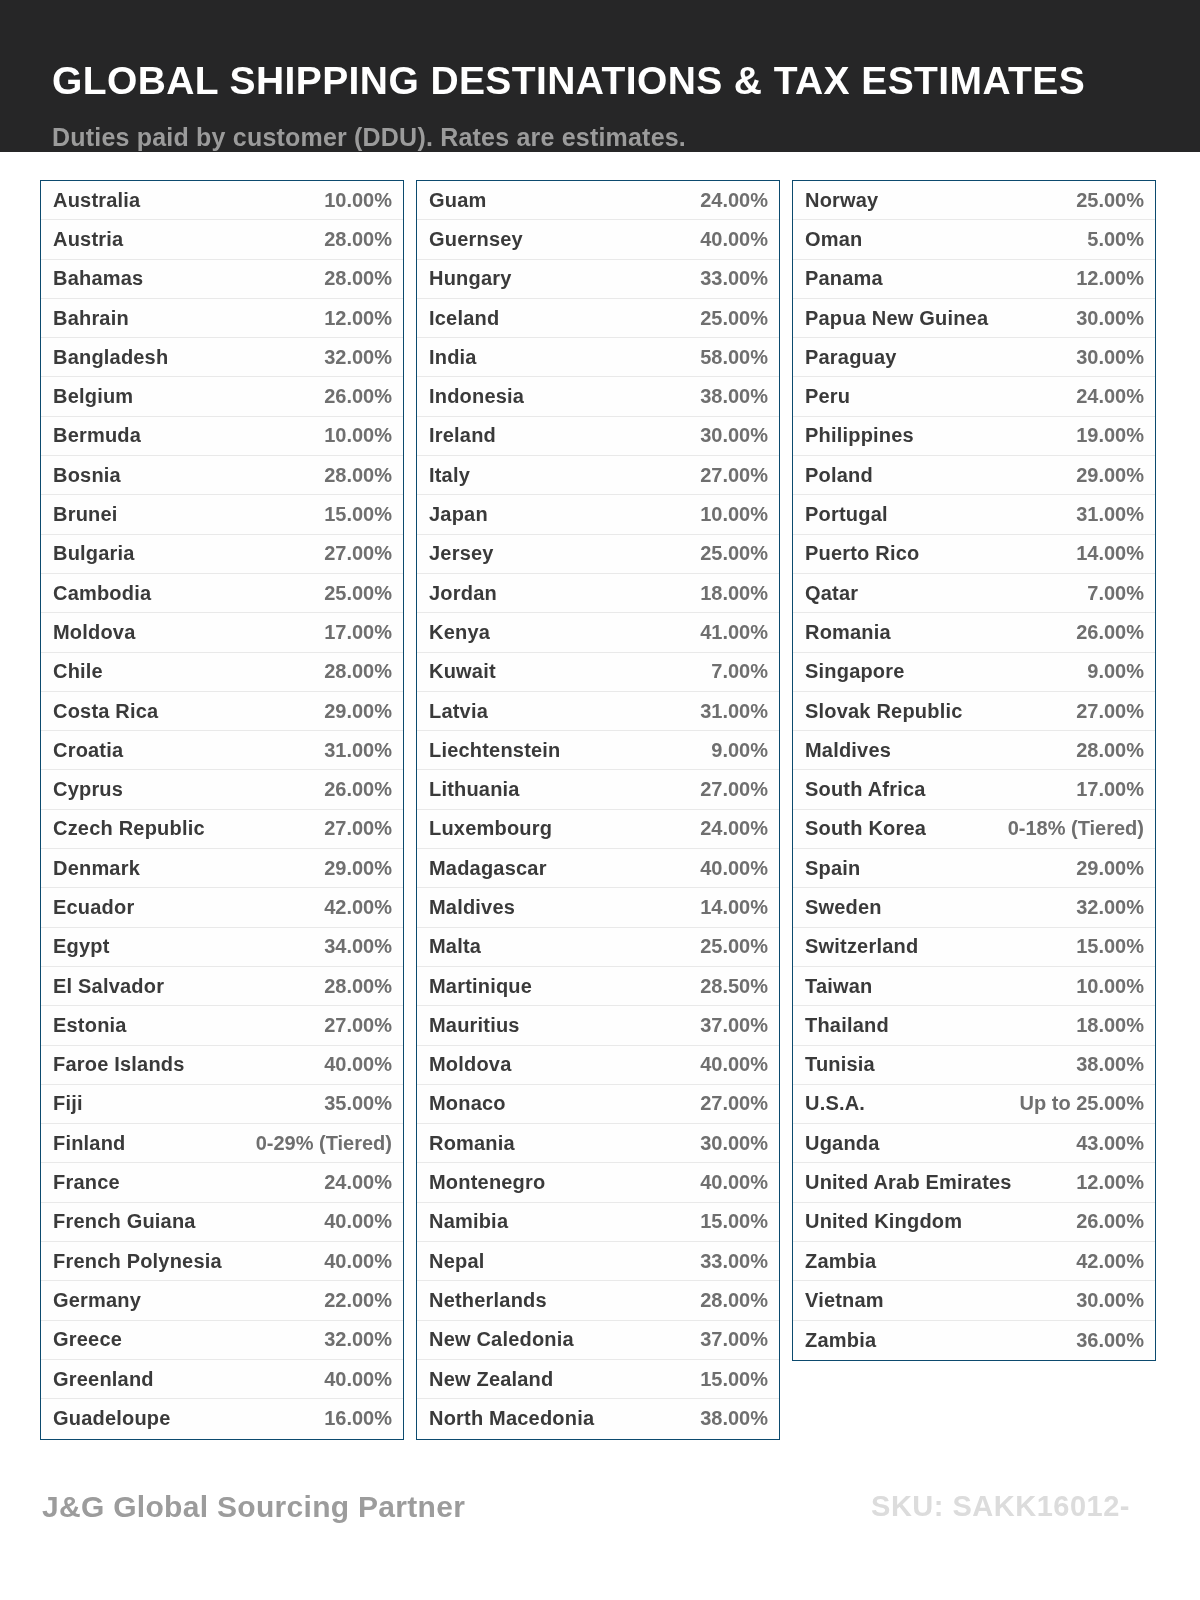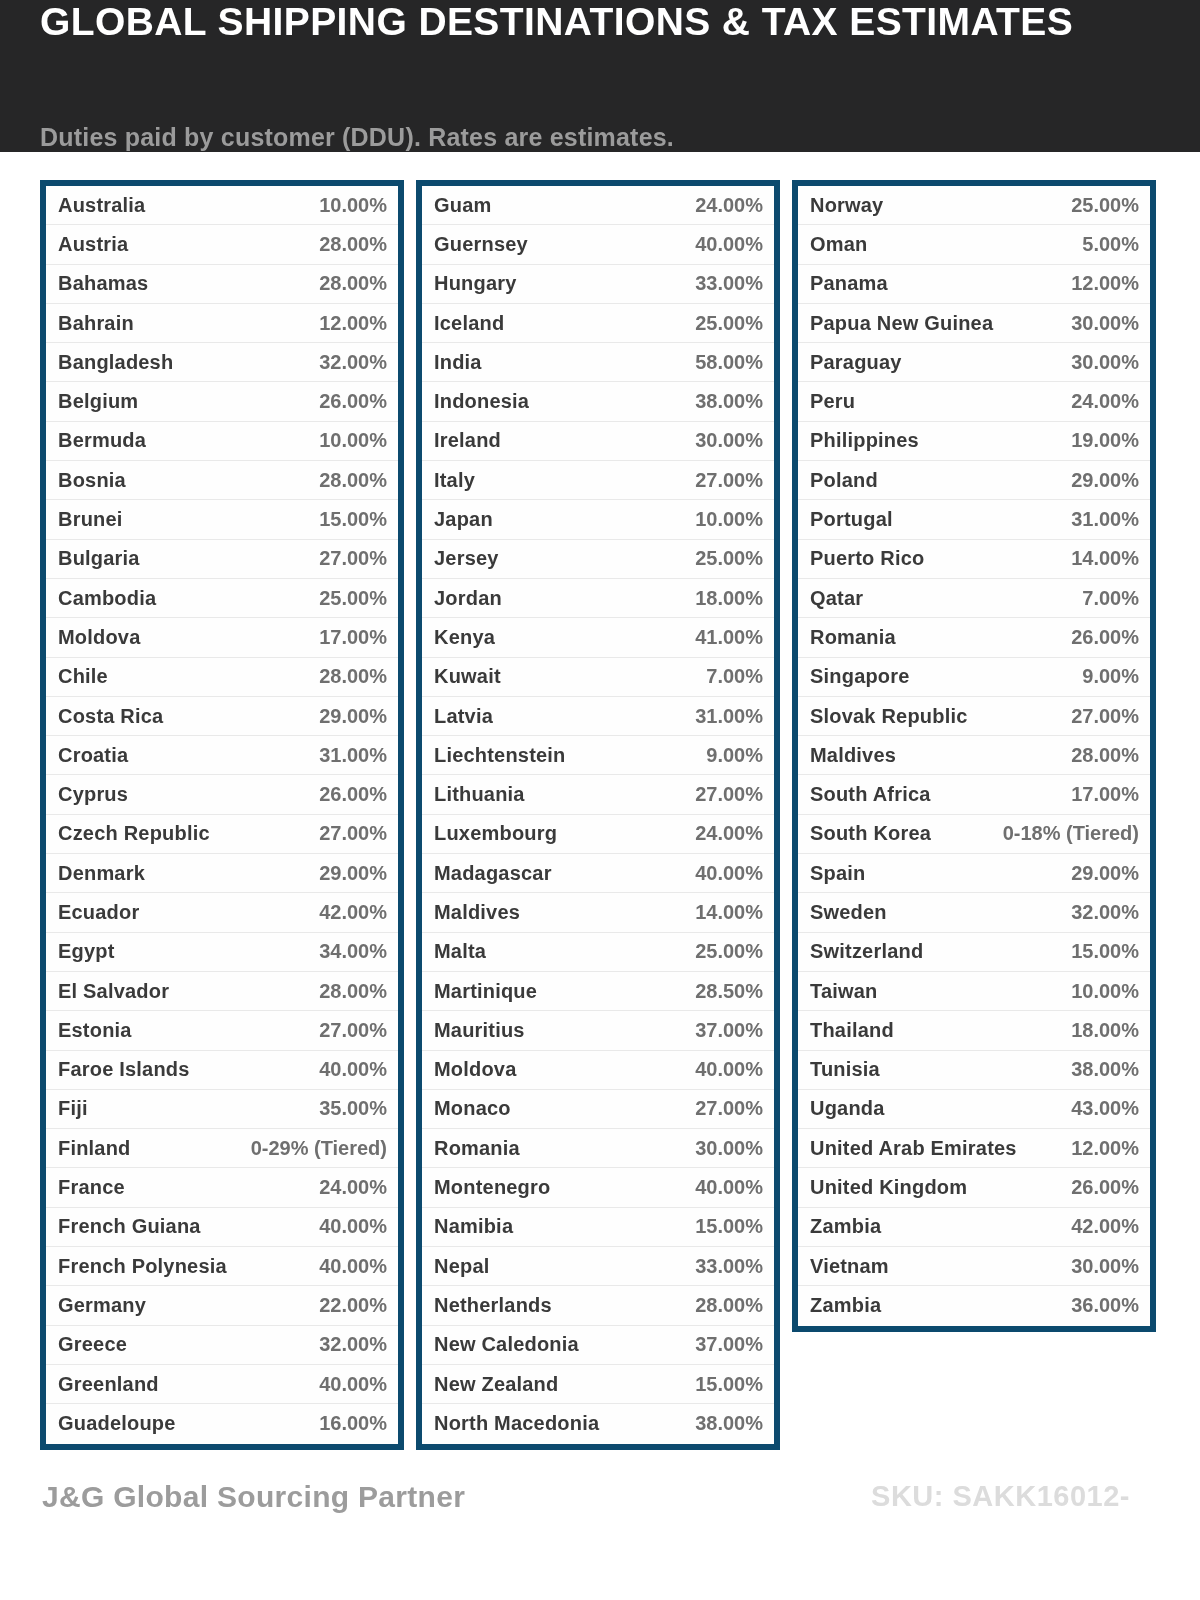--- a/index.html
+++ b/index.html
@@ -5,24 +5,24 @@
   * { margin:0; padding:0; box-sizing:border-box; }
   html,body { width:1200px; height:1600px; }
   body {
     background:#ffffff;
     font-family:"Liberation Sans","DejaVu Sans",sans-serif;
     overflow:hidden;
   }
   .header {
     background:#262627;
     height:152px;
-    padding:0 40px 0 40px;
+    padding:0 40px 0 52px;
     display:flex;
     flex-direction:column;
-    justify-content:space-between;
+    justify-content:flex-end;
   }
   .title {
     color:#ffffff;
     font-size:39px;
     font-weight:700;
     letter-spacing:0.4px;
     white-space:nowrap;
   }
   .subtitle {
     color:#9b9b9b;
@@ -32,21 +32,21 @@
     letter-spacing:0.2px;
   }
   .tables {
     display:grid;
     grid-template-columns:repeat(3, 1fr);
     column-gap:12px;
     margin:28px 44px 0 40px;
     align-items:start;
   }
   .col-table {
-    border:6px solid #0c4a6e;
+    border:1px solid #0c4a6e;
     background:#fefefe;
   }
   .row {
     height:39.3px;
     display:flex;
     justify-content:space-between;
     align-items:center;
     padding:0 11px 0 12px;
     border-bottom:1px solid #e9e9e9;
   }
@@ -62,21 +62,21 @@
     font-size:20px;
     font-weight:700;
     color:#6f6f6f;
     white-space:nowrap;
     margin-left:8px;
   }
   .footer {
     display:flex;
     justify-content:space-between;
     align-items:center;
-    margin:30px 70px 0 42px;
+    margin:50px 70px 0 42px;
   }
   .brand {
     font-size:30px;
     font-weight:700;
     color:#9c9c9c;
     letter-spacing:0.3px;
   }
   .sku {
     font-size:29px;
     font-weight:700;
@@ -440,20 +440,24 @@
       </div>
       <div class="row">
         <span class="country">Thailand</span>
         <span class="rate">18.00%</span>
       </div>
       <div class="row">
         <span class="country">Tunisia</span>
         <span class="rate">38.00%</span>
       </div>
       <div class="row">
+        <span class="country">U.S.A.</span>
+        <span class="rate">Up to 25.00%</span>
+      </div>
+      <div class="row">
         <span class="country">Uganda</span>
         <span class="rate">43.00%</span>
       </div>
       <div class="row">
         <span class="country">United Arab Emirates</span>
         <span class="rate">12.00%</span>
       </div>
       <div class="row">
         <span class="country">United Kingdom</span>
         <span class="rate">26.00%</span>

